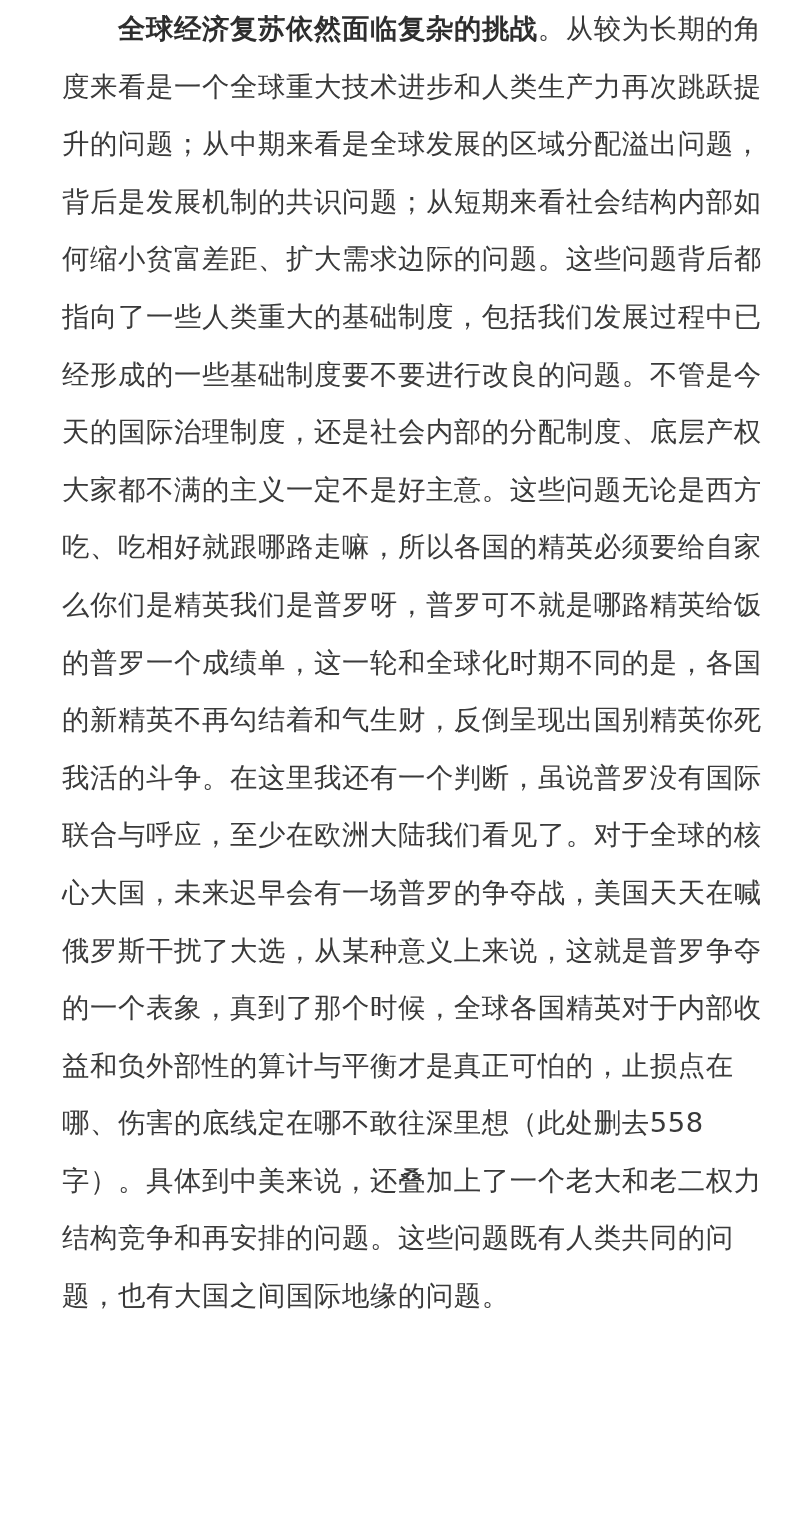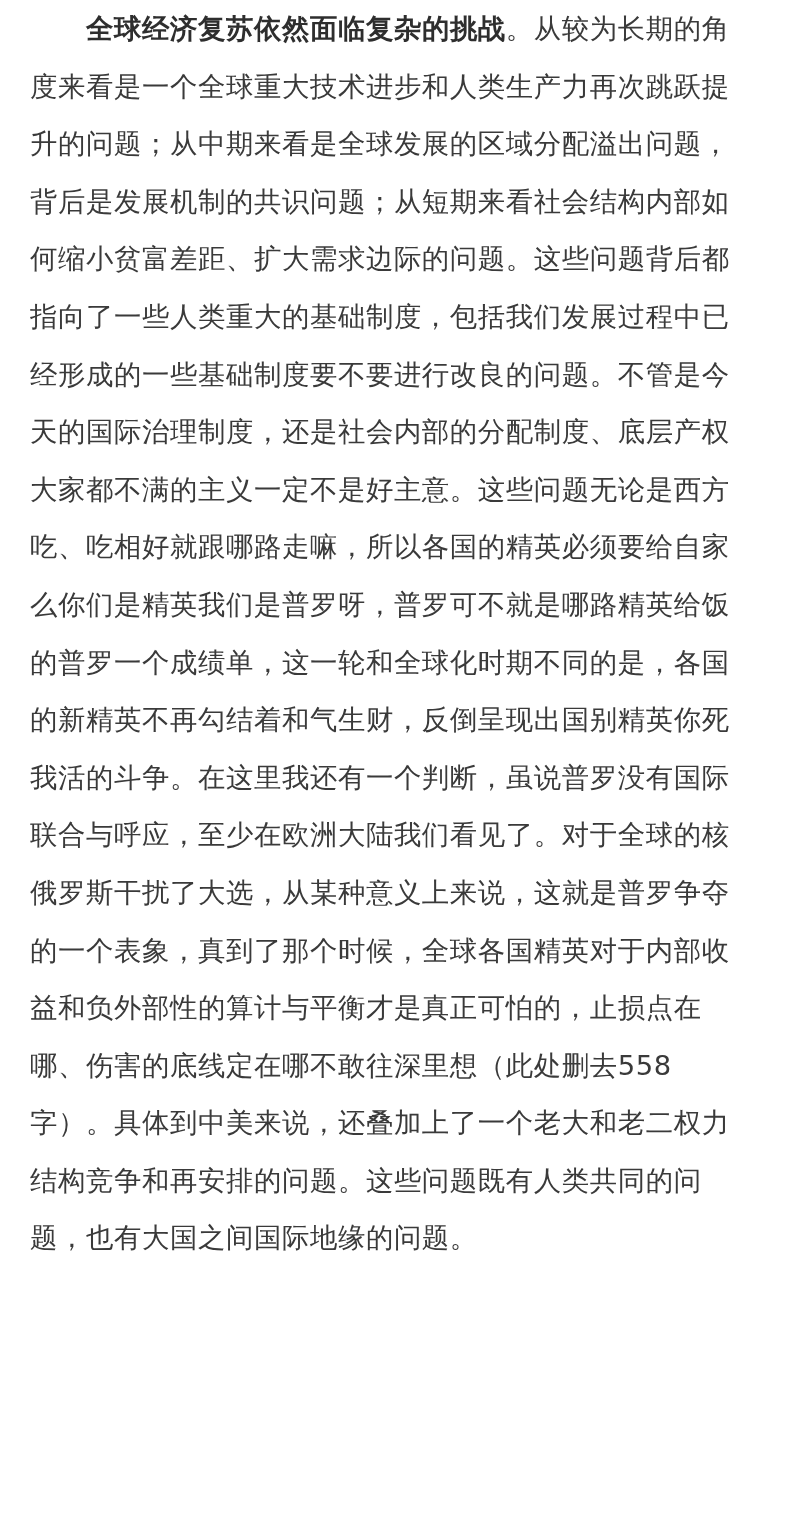--- a/index.html
+++ b/index.html
@@ -21,20 +21,21 @@
       color: #3a3a3a;
       font-family: "DejaVu Sans", "Liberation Sans", sans-serif;
       font-size: 27.4px;
       letter-spacing: 0.6px;
     }
     .line {
       height: 57.6px;
       line-height: 57.6px;
       white-space: nowrap;
       overflow: visible;
+      margin-left: 32px;
     }
     .line.first {
       text-indent: 56px;
     }
     .bold {
       font-weight: bold;
       color: #2e2e2e;
     }
   </style>
 </head>
@@ -49,20 +50,21 @@
   <div class="line">指向了一些人类重大的基础制度，包括我们发展过程中已</div>
   <div class="line">经形成的一些基础制度要不要进行改良的问题。不管是今</div>
   <div class="line">天的国际治理制度，还是社会内部的分配制度、底层产权</div>
   <div class="line">大家都不满的主义一定不是好主意。这些问题无论是西方</div>
   <div class="line">吃、吃相好就跟哪路走嘛，所以各国的精英必须要给自家</div>
   <div class="line">么你们是精英我们是普罗呀，普罗可不就是哪路精英给饭</div>
   <div class="line">的普罗一个成绩单，这一轮和全球化时期不同的是，各国</div>
   <div class="line">的新精英不再勾结着和气生财，反倒呈现出国别精英你死</div>
   <div class="line">我活的斗争。在这里我还有一个判断，虽说普罗没有国际</div>
   <div class="line">联合与呼应，至少在欧洲大陆我们看见了。对于全球的核</div>
+  <div class="line">心大国，未来迟早会有一场普罗的争夺战，美国天天在喊</div>
   <div class="line">俄罗斯干扰了大选，从某种意义上来说，这就是普罗争夺</div>
   <div class="line">的一个表象，真到了那个时候，全球各国精英对于内部收</div>
   <div class="line">益和负外部性的算计与平衡才是真正可怕的，止损点在</div>
   <div class="line">哪、伤害的底线定在哪不敢往深里想（此处删去558</div>
   <div class="line">字）。具体到中美来说，还叠加上了一个老大和老二权力</div>
   <div class="line">结构竞争和再安排的问题。这些问题既有人类共同的问</div>
   <div class="line">题，也有大国之间国际地缘的问题。</div>
 </div>
 
 </body></html>

